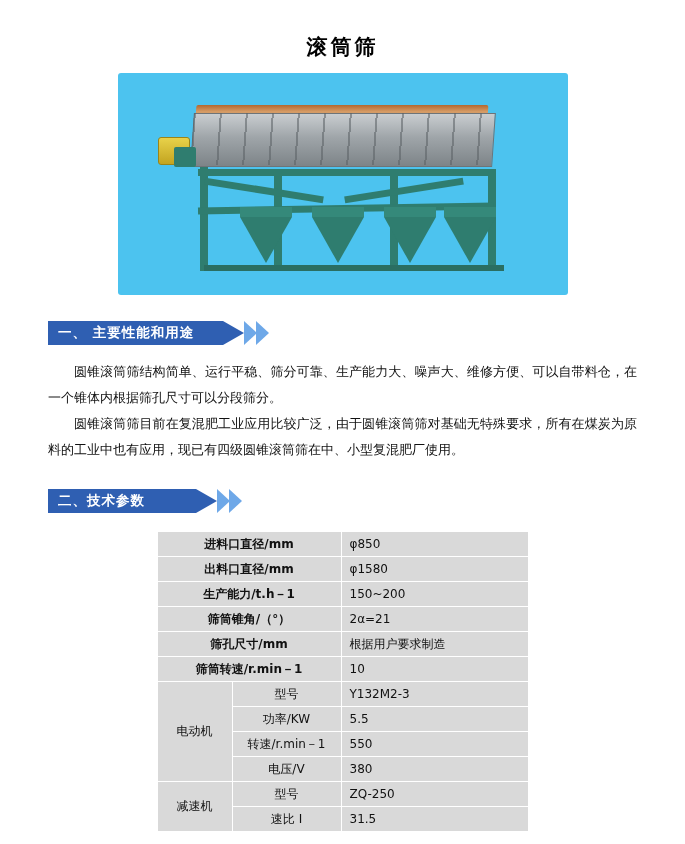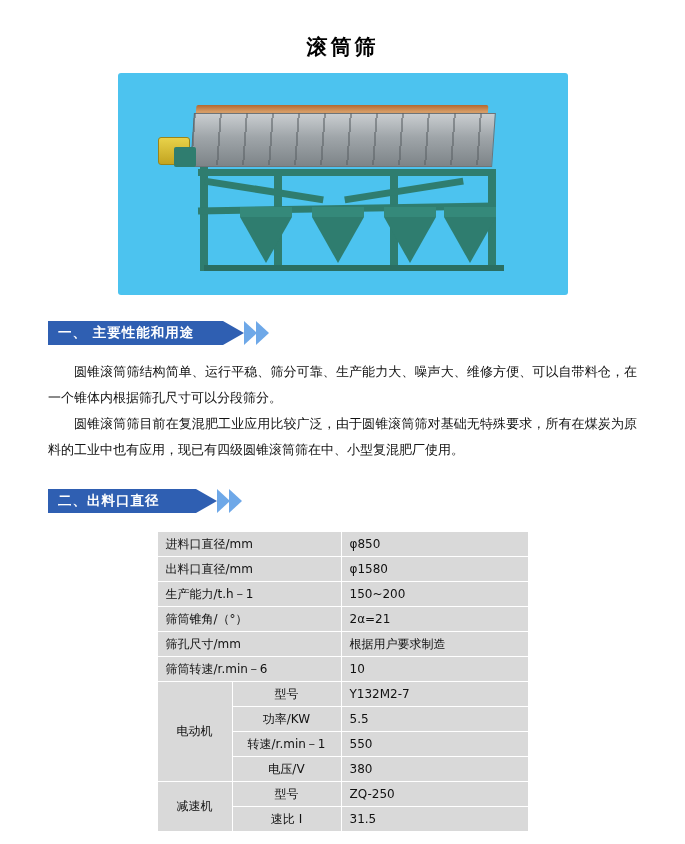--- a/index.html
+++ b/index.html
@@ -199,23 +199,24 @@
     font-size: 12px;
     color: #111;
   }
   table.spec td {
     border: 1px solid #ffffff;
     height: 24px;
     padding: 0 8px;
     background: #d9d9d9;
   }
   td.k {
-    text-align: left;
+    text-align: center;
     width: 150px;
     background: #d0d0d0;
+    font-weight: bold;
   }
   td.k2 {
     text-align: center;
     width: 92px;
     background: #d0d0d0;
   }
   td.group {
     text-align: center;
     width: 58px;
     background: #c9c9c9;
@@ -271,21 +272,21 @@
     <span class="chev c1"></span>
     <span class="chev c2"></span>
   </div>
 
   <div class="para-block">
     <p>圆锥滚筒筛结构简单、运行平稳、筛分可靠、生产能力大、噪声大、维修方便、可以自带料仓，在一个锥体内根据筛孔尺寸可以分段筛分。</p>
     <p>圆锥滚筒筛目前在复混肥工业应用比较广泛，由于圆锥滚筒筛对基础无特殊要求，所有在煤炭为原料的工业中也有应用，现已有四级圆锥滚筒筛在中、小型复混肥厂使用。</p>
   </div>
 
   <div class="section-head" style="width:148px;">
-    <span class="label">二、出料口直径</span>
+    <span class="label">二、技术参数</span>
     <span class="chev c1"></span>
     <span class="chev c2"></span>
   </div>
 
   <div class="table-wrap">
     <table class="spec">
       <tbody>
         <tr>
           <td class="k" colspan="2">进料口直径/mm</td>
           <td class="v">φ850</td>
@@ -300,28 +301,28 @@
         </tr>
         <tr>
           <td class="k" colspan="2">筛筒锥角/（°）</td>
           <td class="v">2α=21</td>
         </tr>
         <tr>
           <td class="k" colspan="2">筛孔尺寸/mm</td>
           <td class="v">根据用户要求制造</td>
         </tr>
         <tr>
-          <td class="k" colspan="2">筛筒转速/r.min－6</td>
+          <td class="k" colspan="2">筛筒转速/r.min－1</td>
           <td class="v">10</td>
         </tr>
 
         <tr>
           <td class="group" rowspan="4">电动机</td>
           <td class="k2">型号</td>
-          <td class="v">Y132M2-7</td>
+          <td class="v">Y132M2-3</td>
         </tr>
         <tr>
           <td class="k2">功率/KW</td>
           <td class="v">5.5</td>
         </tr>
         <tr>
           <td class="k2">转速/r.min－1</td>
           <td class="v">550</td>
         </tr>
         <tr>

